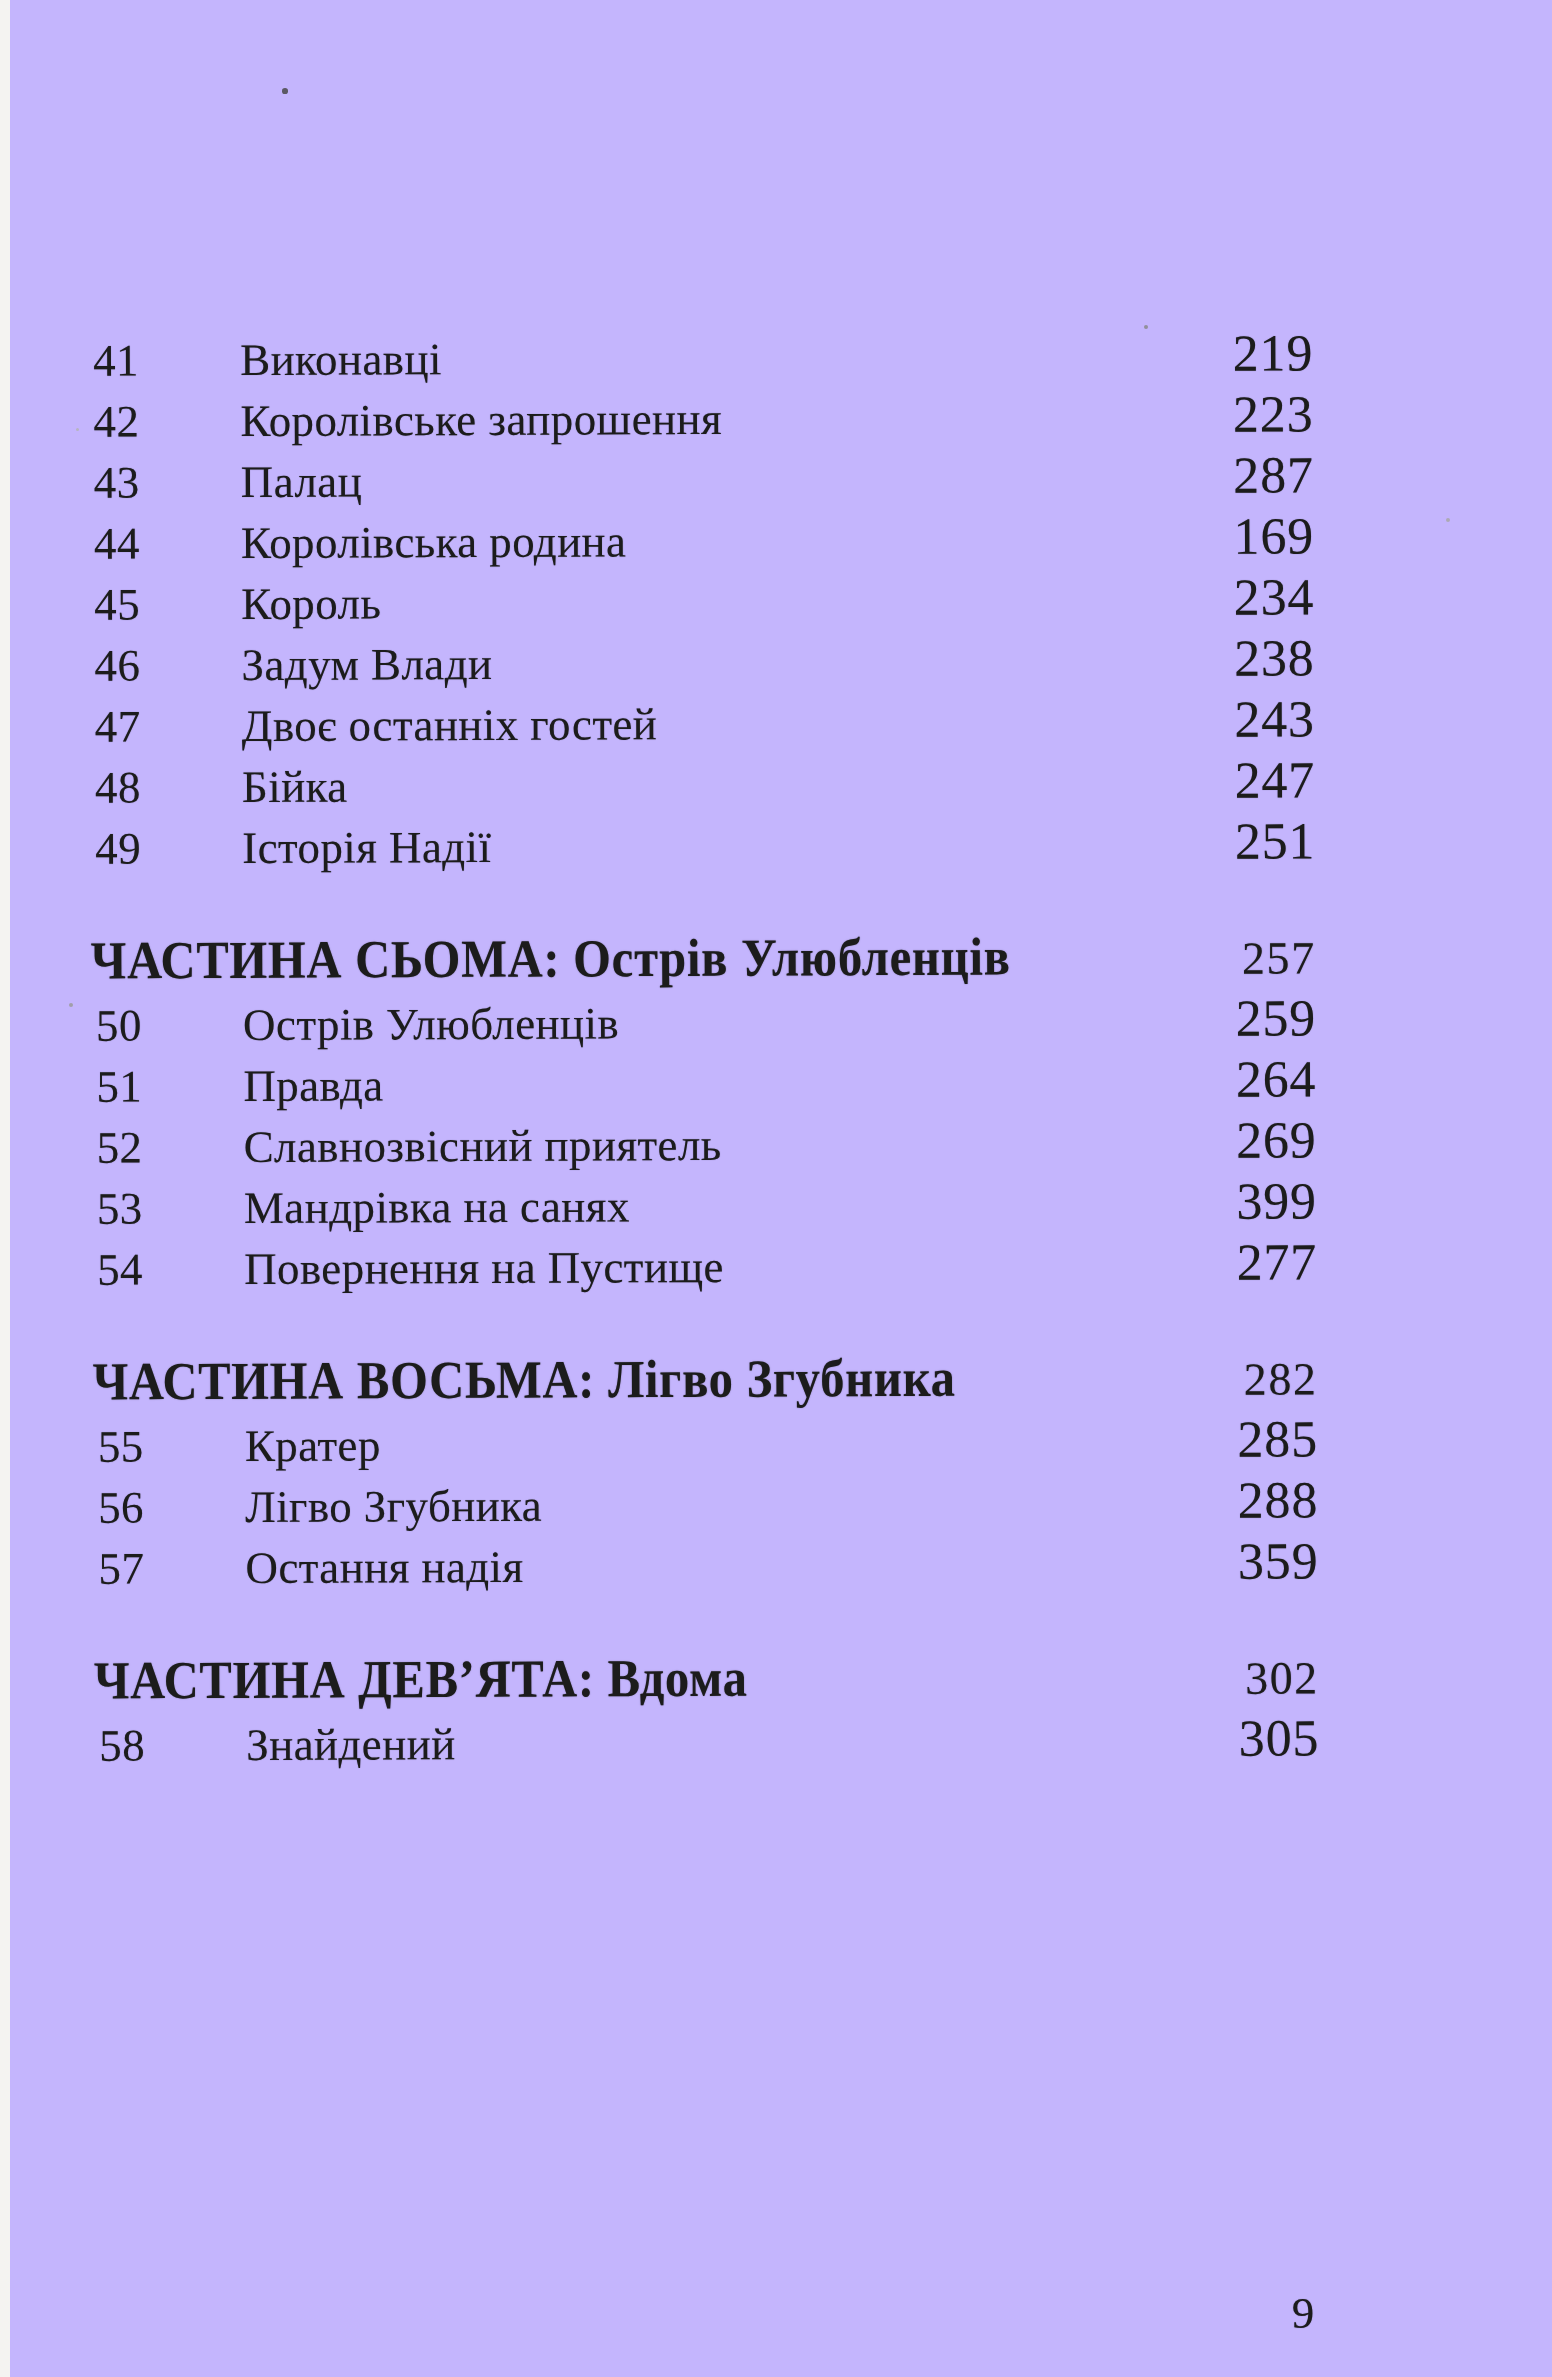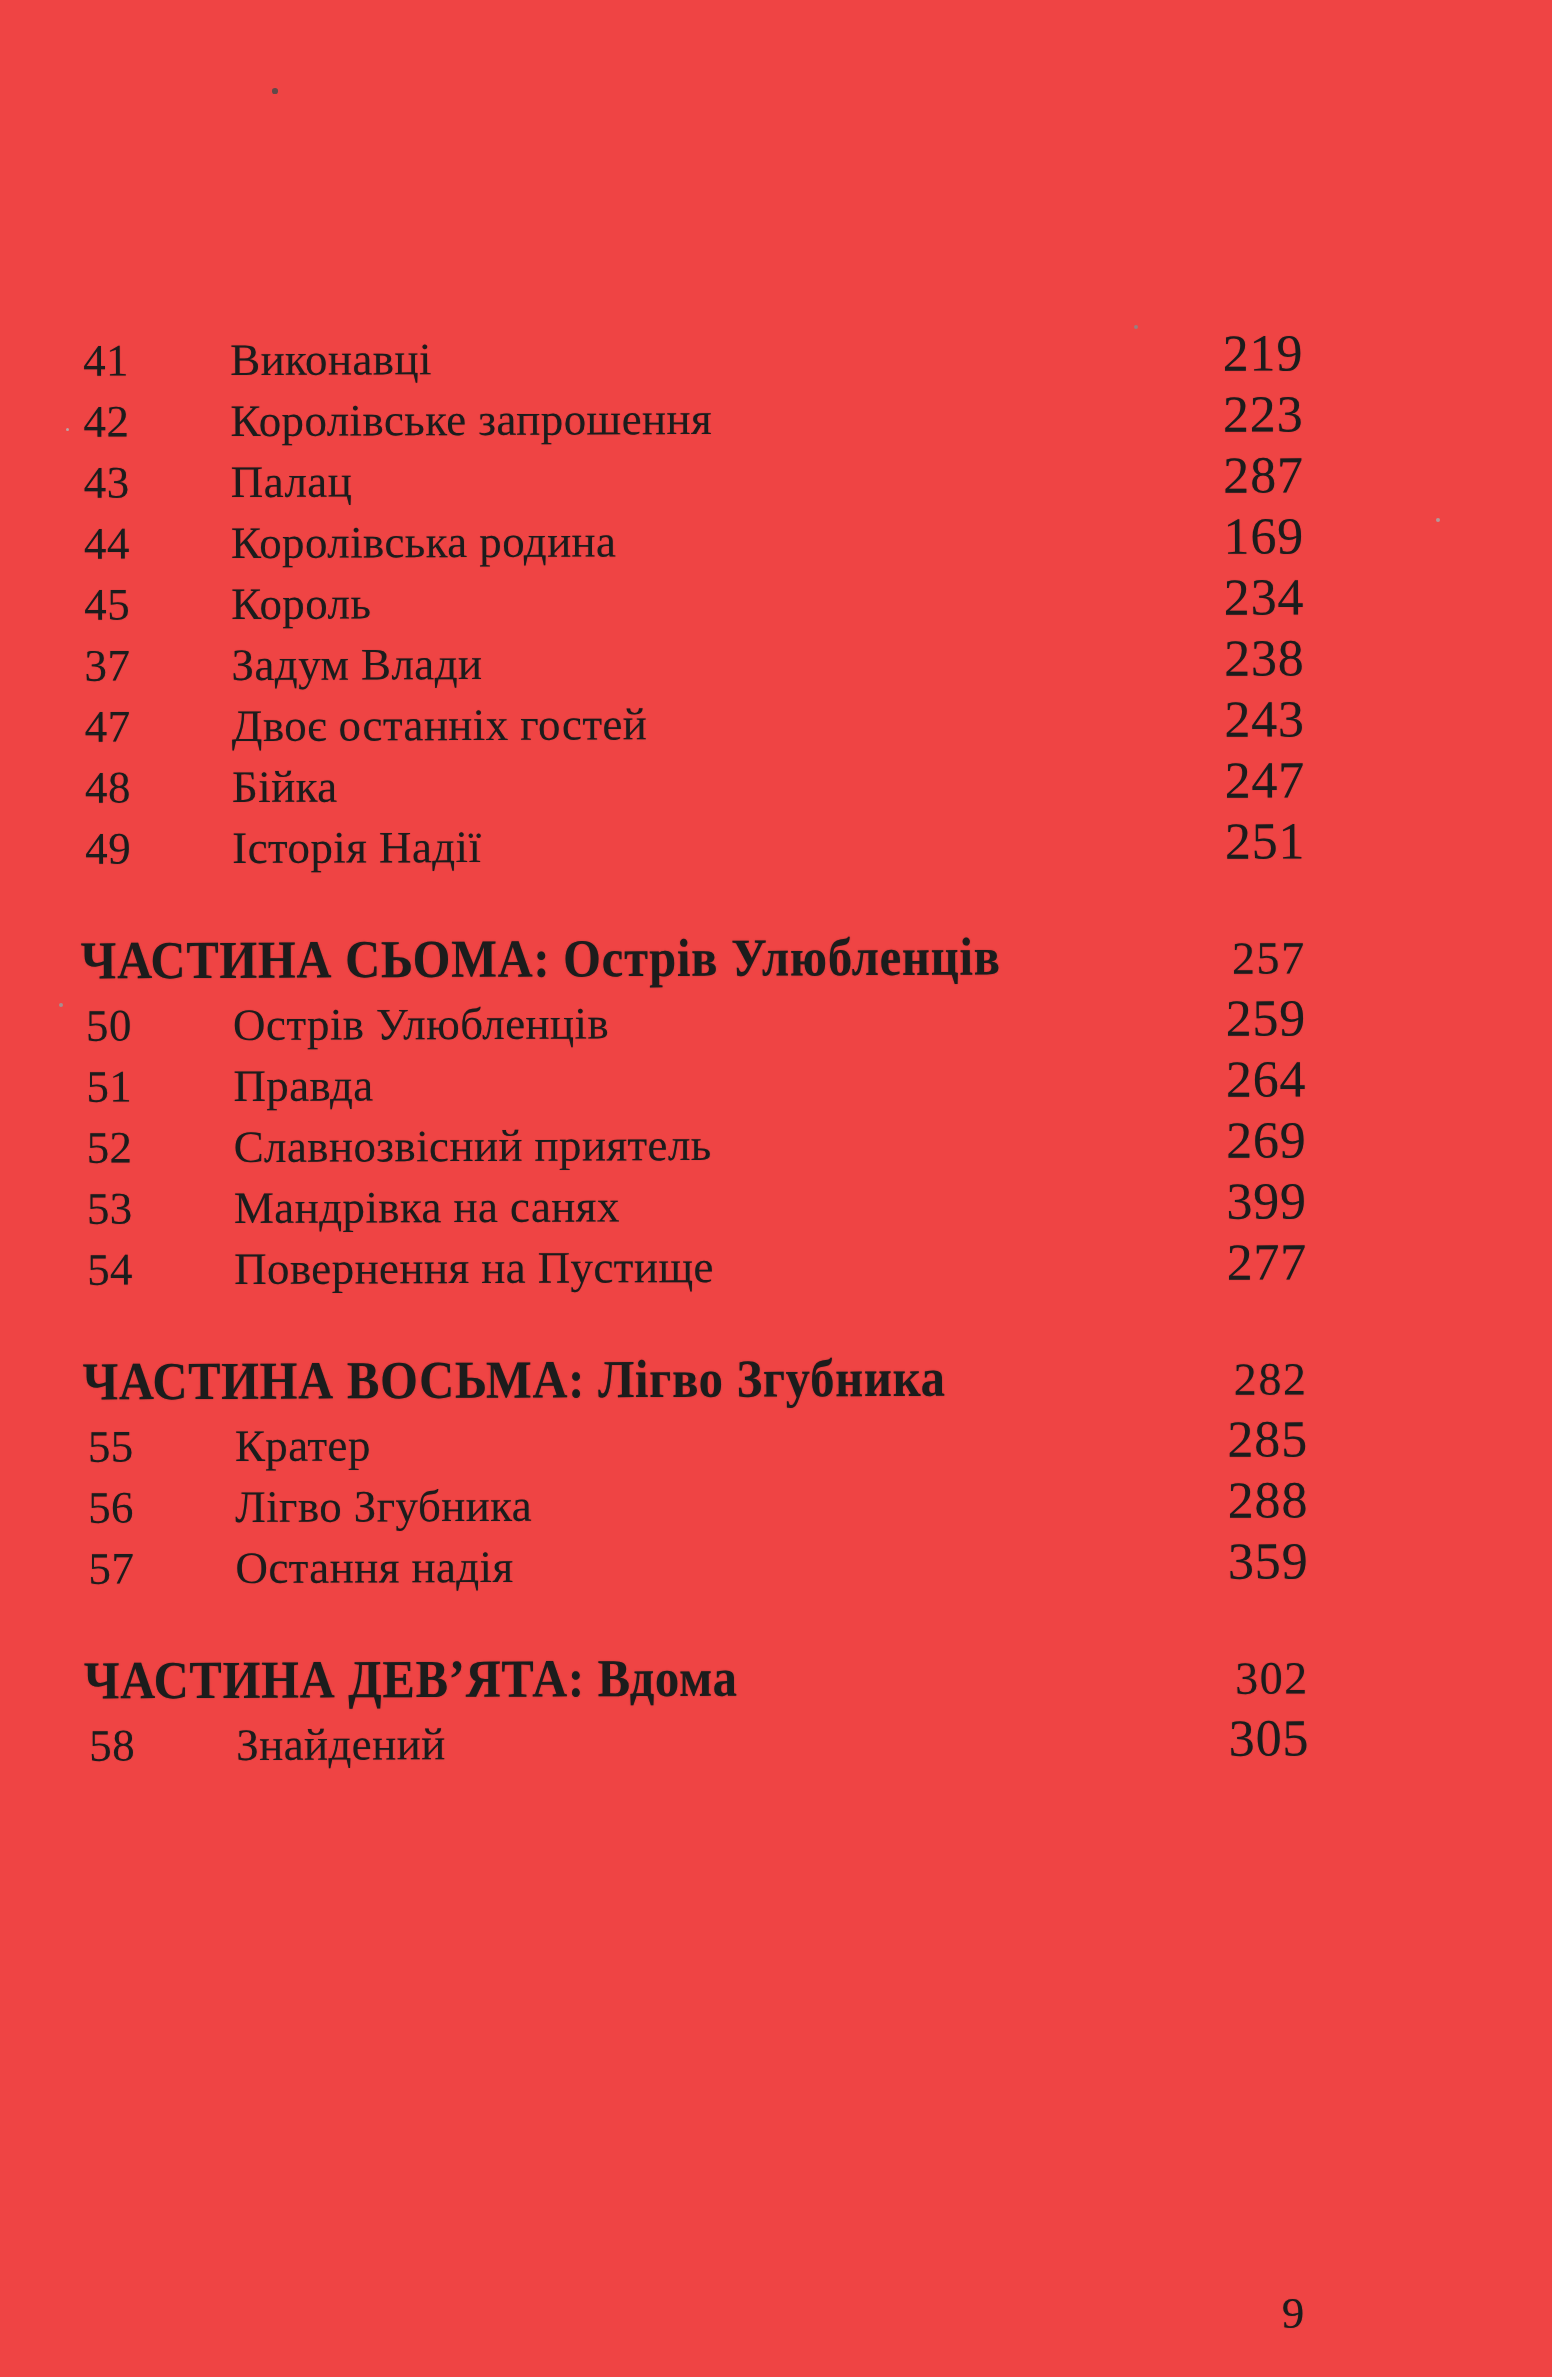--- a/index.html
+++ b/index.html
@@ -10,22 +10,23 @@
     width: 1552px;
     height: 2377px;
     position: relative;
     background: #f4f3f1;
     overflow: hidden;
     font-family: "Liberation Serif", "DejaVu Serif", serif;
   }
   .page {
     position: absolute;
     inset: 0;
-    background: #ef4444;
+    background: #c4b5fd;
     color: #1c1c1c;
+    margin-left: 10px;
   }
   
   .toc {
     position: absolute;
     left: 83px;
     top: 325px;
     width: 1220px;
     transform: rotate(-0.25deg);
     transform-origin: 50% 0;
     text-shadow: 0 0 1px rgba(25,25,25,0.45);
@@ -124,21 +125,21 @@
     <span class="entry-page">169</span>
   </div>
 
   <div class="entry-row">
     <span class="entry-num">45</span>
     <span class="entry-title">Король</span>
     <span class="entry-page">234</span>
   </div>
 
   <div class="entry-row">
-    <span class="entry-num">37</span>
+    <span class="entry-num">46</span>
     <span class="entry-title">Задум Влади</span>
     <span class="entry-page">238</span>
   </div>
 
   <div class="entry-row">
     <span class="entry-num">47</span>
     <span class="entry-title">Двоє останніх гостей</span>
     <span class="entry-page">243</span>
   </div>
 

